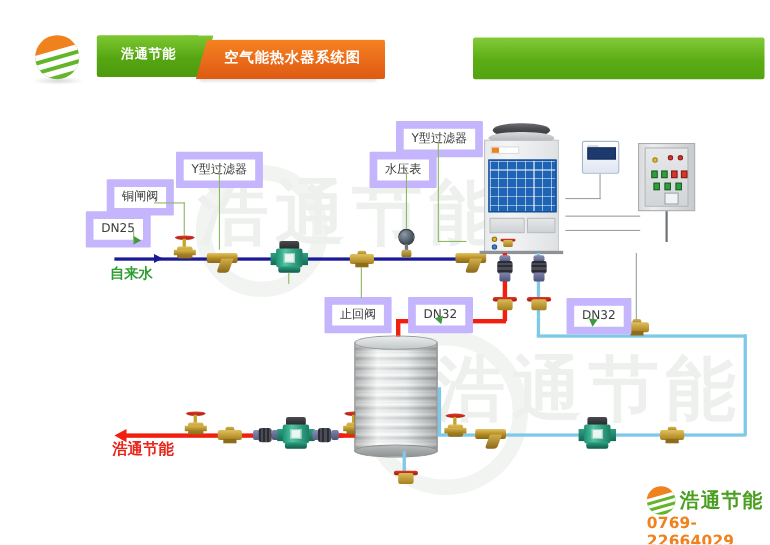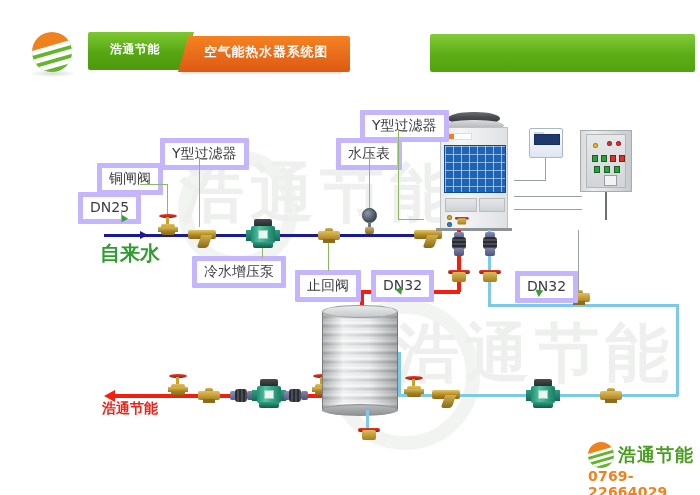--- a/index.html
+++ b/index.html
@@ -117,41 +117,41 @@
   .arrow-red-left {
     position: absolute; width: 0; height: 0;
     border-right: 11px solid #f21f0e;
     border-top: 6px solid transparent; border-bottom: 6px solid transparent;
   }
 
   
   .callout {
     position: absolute;
     background: #ffffff;
-    border: 5px solid #c4b5fd;
+    border: 7px solid #c4b5fd;
     color: #3c3c3c;
-    font-size: 14px;
+    font-size: 11px;
     padding: 3px 7px 4px 7px;
     white-space: nowrap;
     line-height: 1.1;
     border-radius: 1px;
   }
   .leader { position: absolute; background: #8cb863; }
   .leader.v { width: 1px; }
   .leader.h { height: 1px; }
   .leader-arrow {
     position: absolute; width: 0; height: 0;
     border-top: 7px solid #3d9a3d;
     border-left: 4px solid transparent; border-right: 4px solid transparent;
   }
   .leader-arrow.diag { transform: rotate(-28deg); }
 
   
   .freetext { position: absolute; font-weight: bold; white-space: nowrap; }
-  .txt-green { color: #2f9e2f; font-size: 20px; }
+  .txt-green { color: #2f9e2f; font-size: 13px; }
   .txt-red   { color: #e8251a; font-size: 14px; }
 
   
   .hp { position: absolute; left: 434px; top: 112px; width: 80px; height: 118px; }
   .hp-fan-top {
     position: absolute; left: 14px; top: 0; width: 52px; height: 13px;
     background: linear-gradient(to bottom, #6d6f72 0%, #4a4c4f 40%, #2f3133 100%);
     border-radius: 26px / 7px;
   }
   .hp-fan-ring {
@@ -662,21 +662,20 @@
   <div class="callout" style="left:160px; top:138px;">Y型过滤器</div>
   <div class="leader v" style="left:199px; top:157px; height:70px;"></div>
 
   <div class="callout" style="left:336px; top:138px;">水压表</div>
   <div class="leader v" style="left:369px; top:157px; height:51px;"></div>
 
   <div class="callout" style="left:360px; top:110px;">Y型过滤器</div>
   <div class="leader v" style="left:398px; top:129px; height:90px;"></div>
   <div class="leader h" style="left:398px; top:219px; width:26px;"></div>
 
-  <div class="callout" style="left:192px; top:256px;">冷水增压泵</div>
   <div class="leader v" style="left:262px; top:248px; height:10px;"></div>
 
   <div class="callout" style="left:295px; top:270px;">止回阀</div>
   <div class="leader v" style="left:328px; top:243px; height:28px;"></div>
 
   <div class="callout" style="left:371px; top:270px;">DN32</div>
   <div class="leader-arrow" style="left:396px; top:288px; transform:rotate(-18deg);"></div>
 
   <div class="callout" style="left:515px; top:271px;">DN32</div>
   <div class="leader-arrow" style="left:535px; top:290px; transform:rotate(6deg);"></div>

